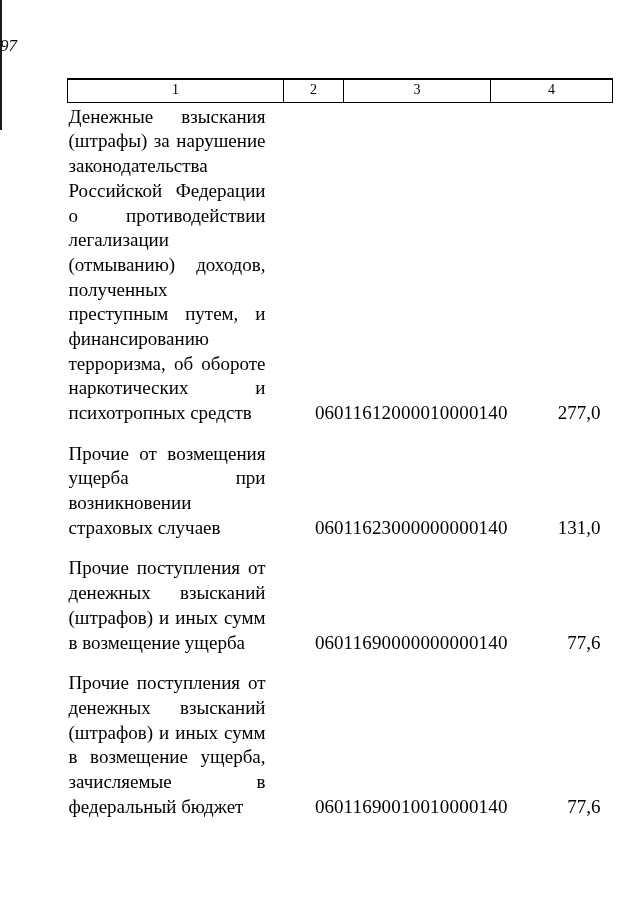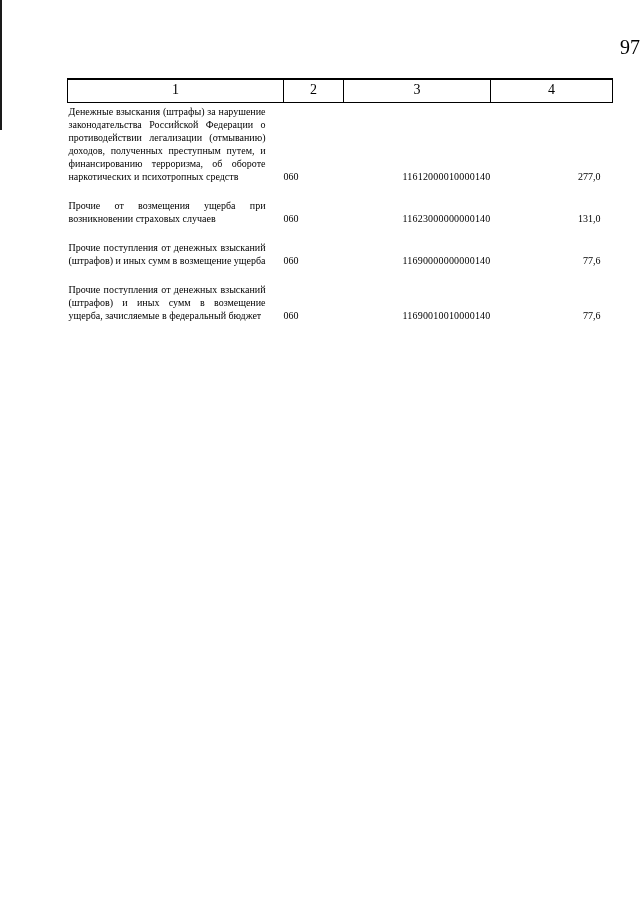--- a/index.html
+++ b/index.html
@@ -22,22 +22,23 @@
     top: 0;
     width: 2px;
     height: 130px;
     background: #1a1a1a;
   }
   .page-number {
     position: absolute;
     top: 36px;
     left: 0;
     width: 100%;
-    text-align: right;
-    font-size: 20px;
+    text-align: left;
+    font-size: 17px;
+    font-style: italic;
   }
   table.budget {
     position: absolute;
     left: 67px;
     top: 78px;
     width: 545px;
     border-collapse: collapse;
     table-layout: fixed;
     font-size: 14px;
   }
@@ -50,29 +51,29 @@
     border-top: 2px solid #000000;
     font-weight: normal;
     text-align: center;
     padding: 2px 0 3px 0;
     font-size: 14px;
     line-height: 1.2;
   }
   tbody td {
     vertical-align: bottom;
     padding: 0;
-    font-size: 10px;
+    font-size: 19px;
     line-height: 1.3;
   }
   td.desc {
     text-align: justify;
     padding-left: 1px;
     padding-right: 18px;
   }
-  td.chap { text-align: left; }
+  td.chap { text-align: right; }
   td.code { text-align: right; letter-spacing: 0.2px; }
   td.amt  { text-align: right; padding-right: 12px; }
   tr.r-first td { padding-top: 2px; }
   tr.r-std  td { padding-top: 16px; }
   tr.r-wide td { padding-top: 34px; }
   tr.r-med  td { padding-top: 24px; }
 </style>
 </head>
 <body>
 

